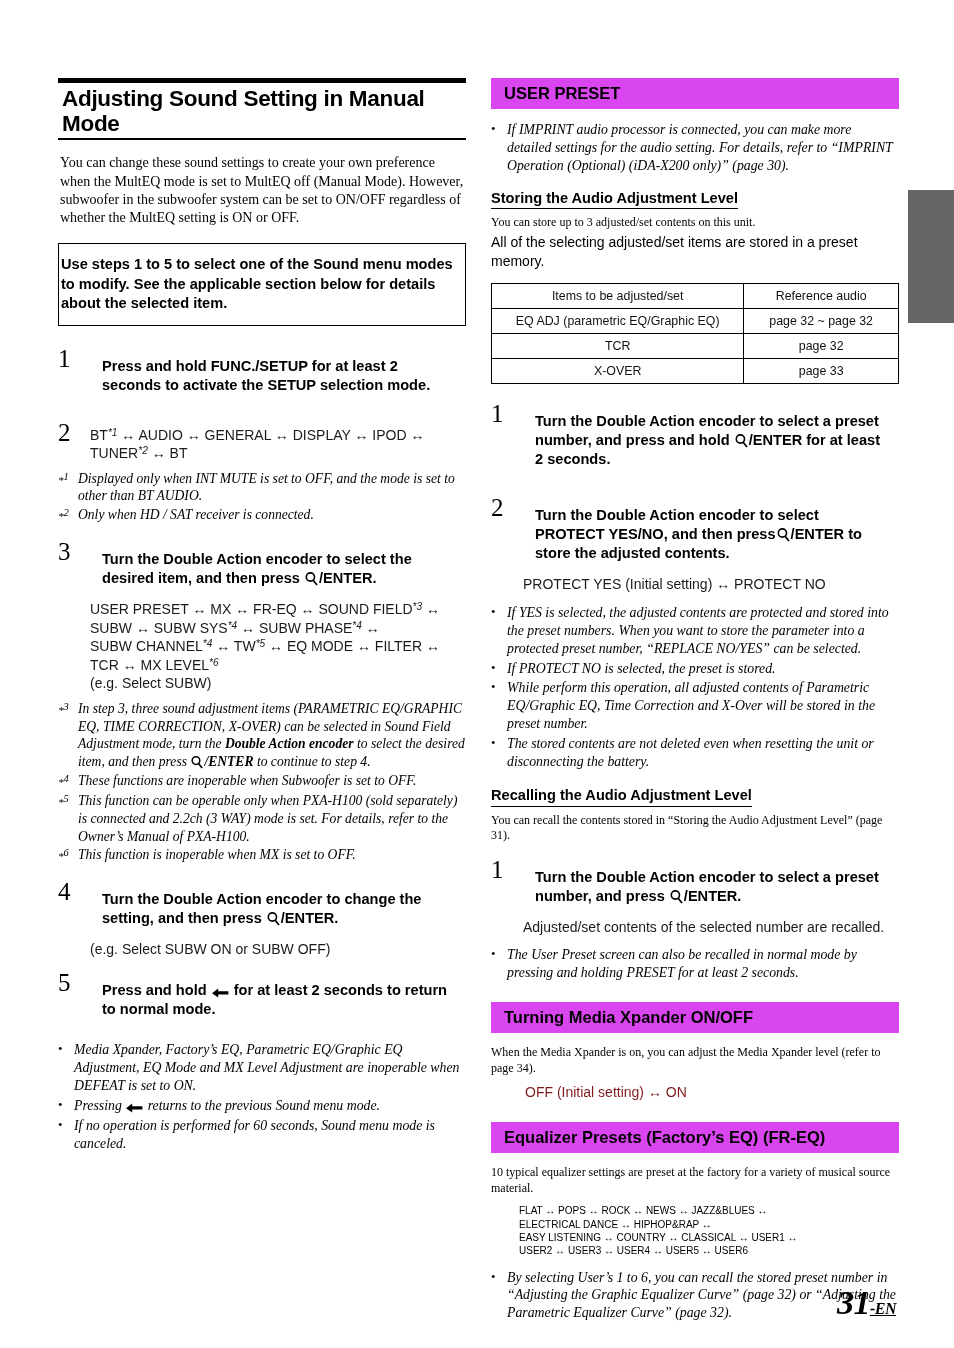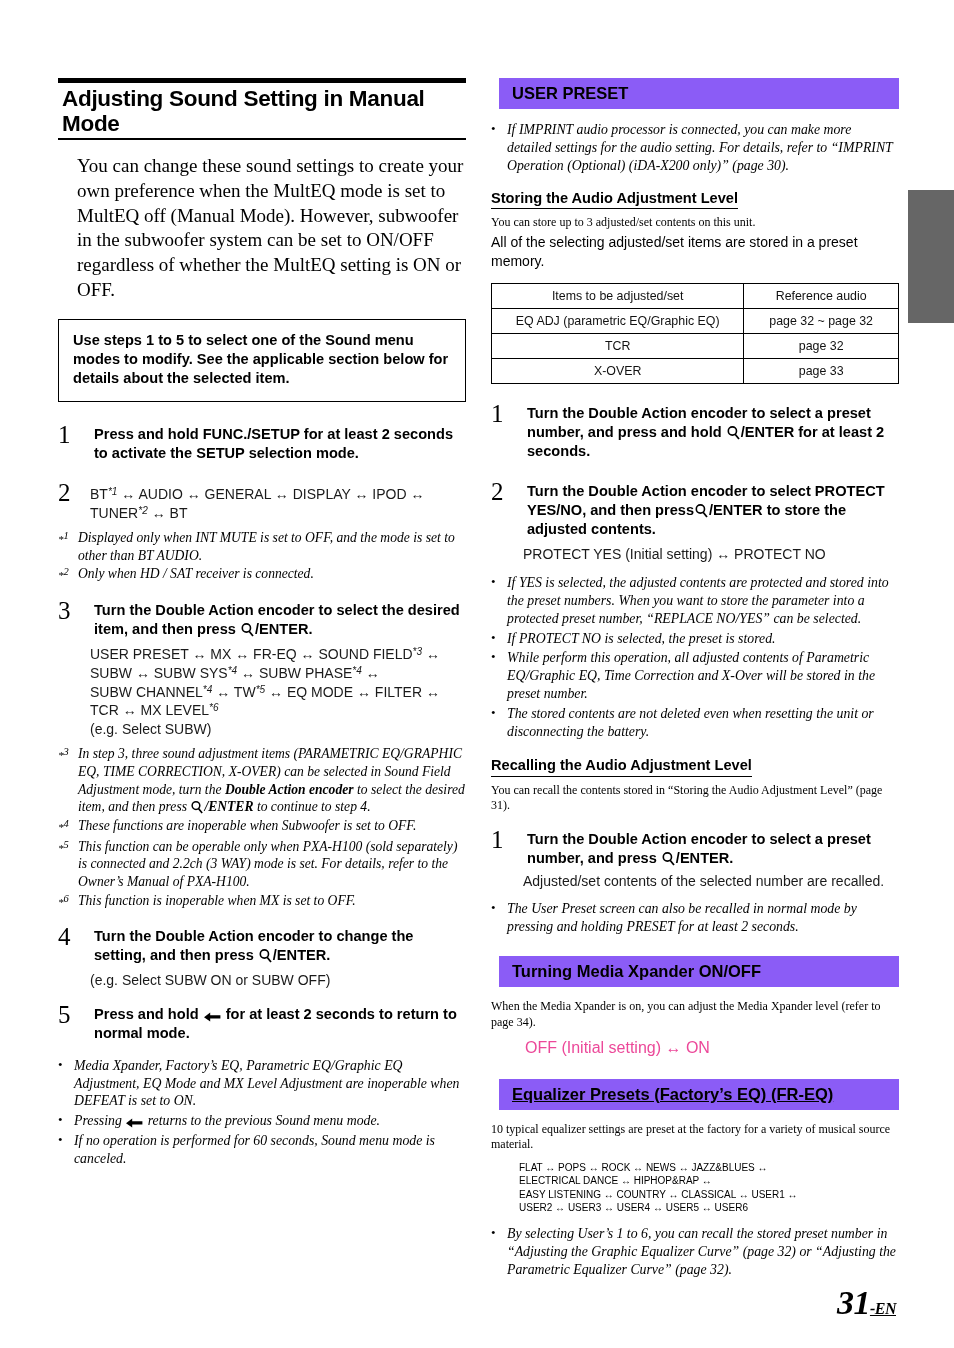--- a/index.html
+++ b/index.html
@@ -50,29 +50,29 @@
   .chapter-title {
     font-family: "Liberation Sans", sans-serif;
     font-weight: bold;
     font-size: 22.5px;
     letter-spacing: -0.3px;
     line-height: 1.12;
   }
 
   .intro {
     font-family: "Liberation Serif", serif;
-    font-size: 19px;
-    line-height: 1.30;
-    margin: 0 0 16px 17px;
+    font-size: 14px;
+    line-height: 1.30;
+    margin: 0 0 16px 0;
     padding-left: 2px;
   }
 
   .callout {
     border: 1.6px solid #000;
-    padding: 11px 12px 12px 14px;
+    padding: 11px 12px 12px 2px;
     margin-bottom: 19px;
   }
   .callout p {
     margin: 0;
     font-family: "Liberation Sans", sans-serif;
     font-weight: bold;
     font-size: 14.6px;
     line-height: 1.33;
   }
 
@@ -91,21 +91,21 @@
     padding-top: 1px;
   }
   .step-body {
     flex: 1 1 auto;
   }
   .step-head {
     font-family: "Liberation Sans", sans-serif;
     font-weight: bold;
     font-size: 14.6px;
     line-height: 1.30;
-    margin: 4px;
+    margin: 12px;
   }
   .step-sub {
     font-family: "Liberation Sans", sans-serif;
     font-size: 14px;
     line-height: 1.32;
     margin: 6px 0 0 0;
     color: #1a1a1a;
   }
   .step-sub.tight { margin-top: 2px; }
 
@@ -144,28 +144,27 @@
     flex: 0 0 16px;
     width: 16px;
     font-style: normal;
     font-size: 13px;
     line-height: 1.30;
   }
   .bullet-txt { flex: 1 1 auto; }
 
   
   .sec-bar {
-    background: #8b5cf6;
+    background: #d946ef;
     font-family: "Liberation Sans", sans-serif;
     font-weight: bold;
     font-size: 16.5px;
     padding: 6px 0 6px 13px;
     margin-bottom: 12px;
     line-height: 1.16;
-    margin-left: 8px;
   }
   .sub-head {
     font-family: "Liberation Sans", sans-serif;
     font-weight: bold;
     font-size: 14.6px;
     border-bottom: 1.6px solid #000;
     display: inline-block;
     padding-bottom: 1px;
     margin: 13px 0 6px 0;
     line-height: 1.2;
@@ -193,24 +192,24 @@
     font-family: "Liberation Sans", sans-serif;
     font-size: 12.4px;
     text-align: center;
     padding: 5px 4px;
     color: #111;
   }
   table.ref-table td.c1 { width: 62%; }
 
   .indent-line {
     font-family: "Liberation Sans", sans-serif;
-    font-size: 16px;
+    font-size: 14px;
     line-height: 1.34;
     margin: 7px 0 0 34px;
-    color: #ec4899;
+    color: #7f1d1d;
   }
   .indent-block {
     font-family: "Liberation Sans", sans-serif;
     font-size: 10px;
     line-height: 1.33;
     margin: 8px 16px 0 28px;
     color: #000000;
   }
 
   
@@ -463,21 +462,21 @@
       <div class="bullet">
         <div class="bullet-dot">•</div>
         <div class="bullet-txt">The User Preset screen can also be recalled in normal mode by pressing and holding PRESET for at least 2 seconds.</div>
       </div>
     </div>
 
     <div class="sec-bar" style="margin-top:20px;">Turning Media Xpander ON/OFF</div>
     <p class="body-serif">When the Media Xpander is on, you can adjust the Media Xpander level (refer to page 34).</p>
     <p class="indent-line">OFF (Initial setting) ↔ ON</p>
 
-    <div class="sec-bar" style="margin-top:20px;text-decoration:underline;">Equalizer Presets (Factory’s EQ) (FR-EQ)</div>
+    <div class="sec-bar" style="margin-top:20px;">Equalizer Presets (Factory’s EQ) (FR-EQ)</div>
     <p class="body-serif">10 typical equalizer settings are preset at the factory for a variety of musical source material.</p>
     <p class="indent-block">
       <span>FLAT ↔ POPS ↔ ROCK ↔ NEWS ↔ JAZZ&amp;BLUES ↔</span><br>
       <span>ELECTRICAL DANCE ↔ HIPHOP&amp;RAP ↔</span><br>
       <span>EASY LISTENING ↔ COUNTRY ↔ CLASSICAL ↔ USER1 ↔</span><br>
       <span>USER2 ↔ USER3 ↔ USER4 ↔ USER5 ↔ USER6</span>
     </p>
 
     <div class="bullets" style="margin-top:11px;">
       <div class="bullet">

